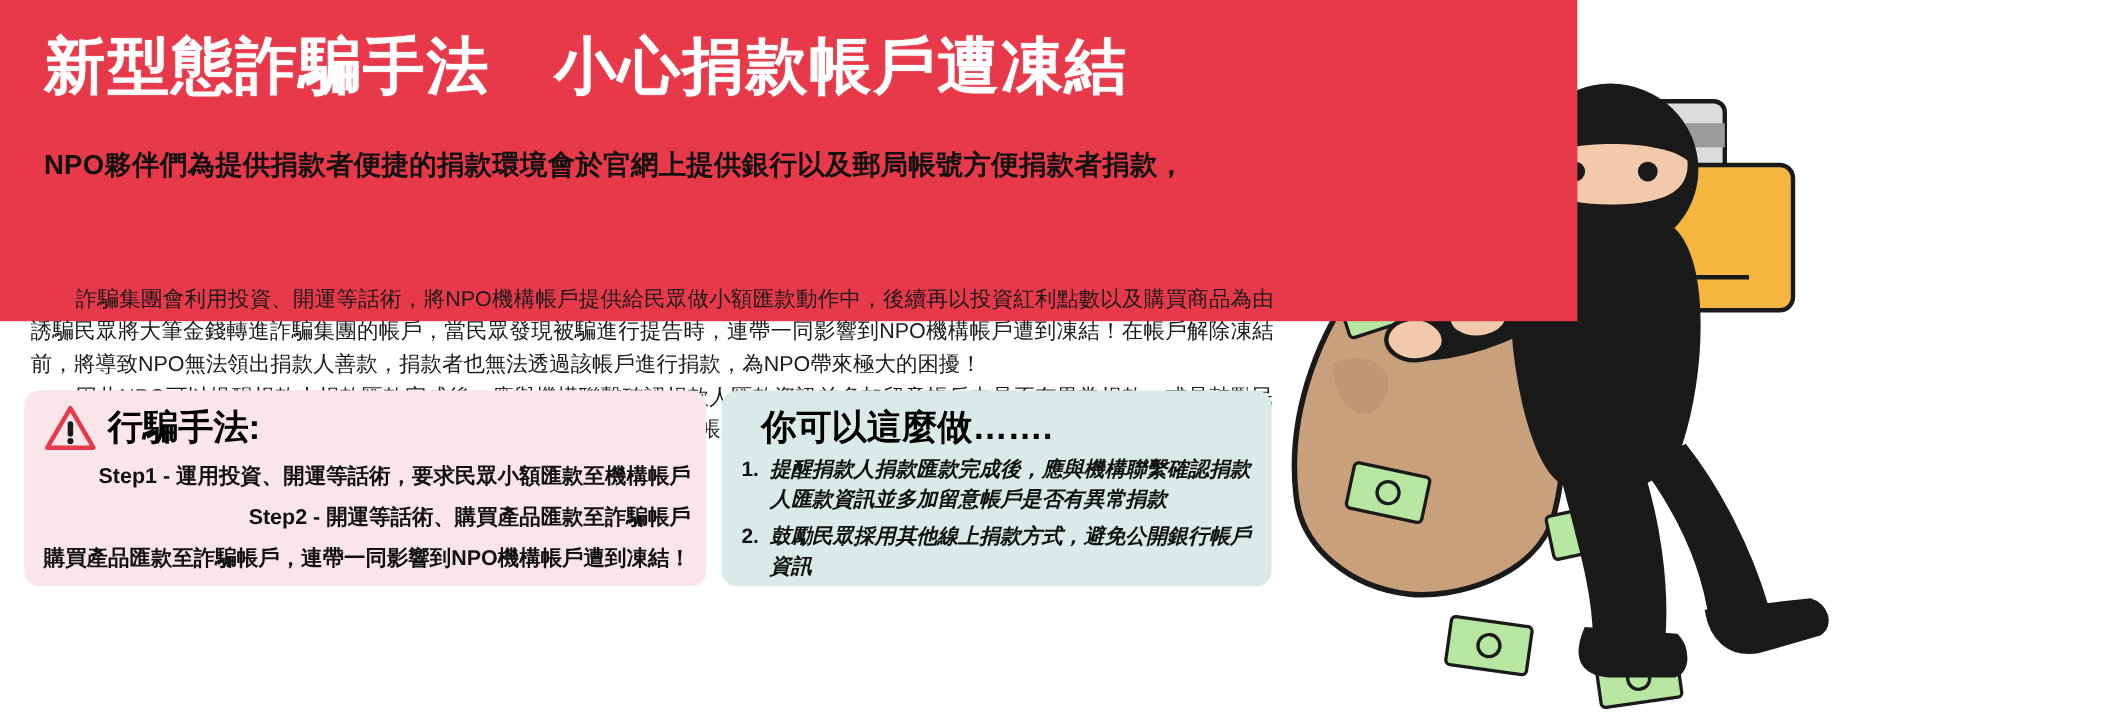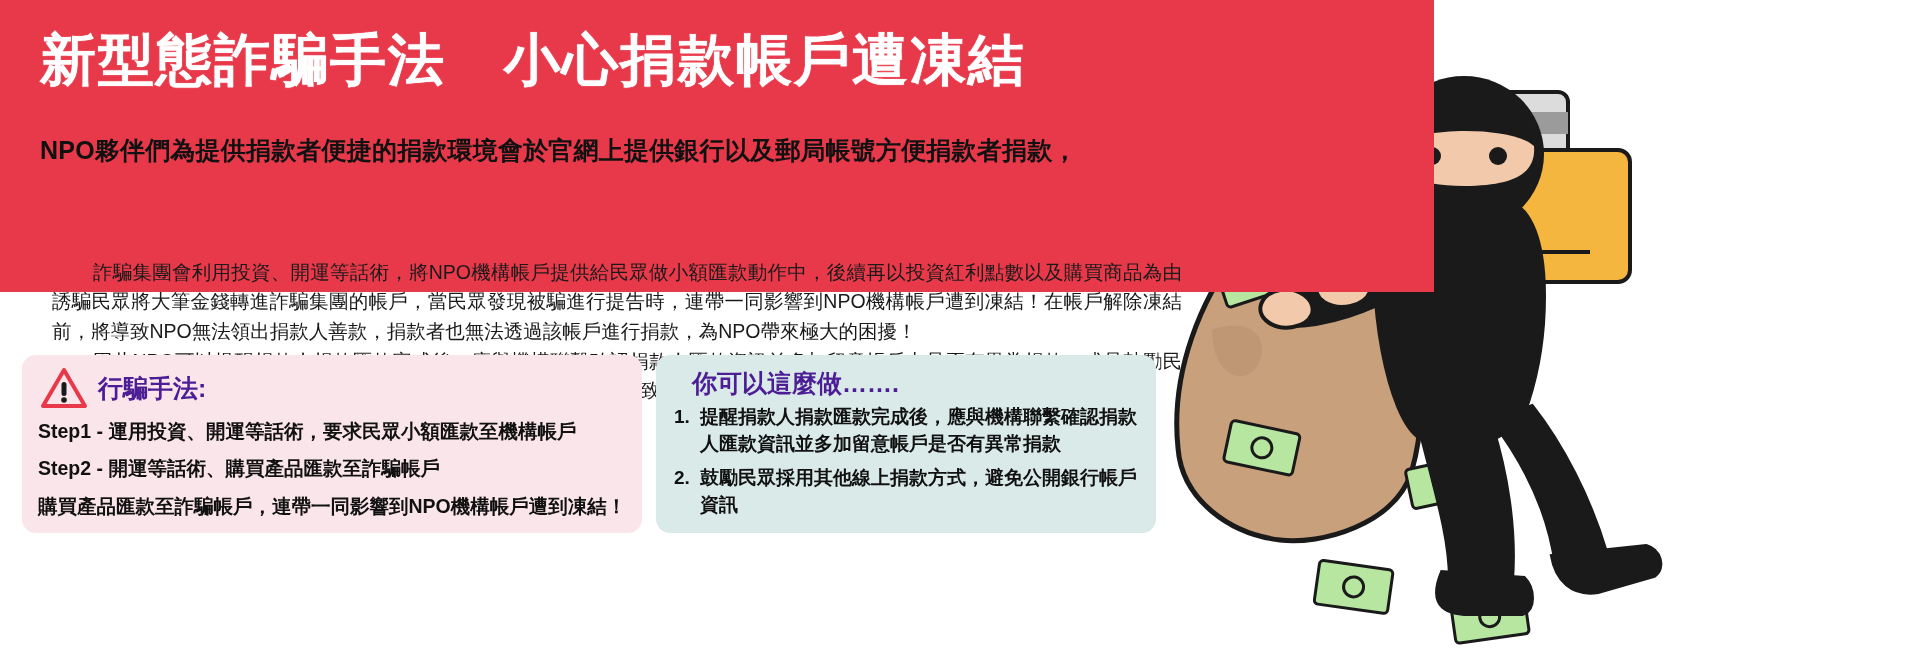--- a/index.html
+++ b/index.html
@@ -41,21 +41,20 @@
 
   
   .body-text {
     position: absolute; left: 28px; top: 258px;
     width: 1130px;
     color: #1a1a1a;
     font-size: 19.5px;
     line-height: 1.5;
     text-align: justify;
     z-index: 4;
-    margin-left: 24px;
   }
   .body-text p { text-indent: 2.1em; margin-bottom: 1px; }
 
   
   .box {
     position: absolute;
     border-radius: 14px;
     z-index: 4;
   }
   .box-left {
@@ -68,39 +67,39 @@
     width: 500px; height: 178px;
     background: #d9eae8;
   }
   .box-head {
     display: flex; align-items: center;
     padding: 12px 0 0 18px;
     gap: 10px;
   }
   .warn-icon { width: 48px; height: 42px; flex: 0 0 auto; }
   .box-head-title {
-    font-size: 25px; font-weight: bold; color: #4c1d95;
+    font-size: 32px; font-weight: bold; color: #000000;
     white-space: nowrap;
     text-align: center;
   }
   .box-right .box-head { padding-left: 36px; }
   .steps {
     padding: 8px 14px 0 16px;
     font-size: 19.5px; font-weight: bold; color: #111111;
     line-height: 1.46;
   }
-  .steps .step { margin-bottom: 9px; white-space: nowrap; }
+  .steps .step { margin-bottom: 9px; white-space: nowrap; text-align: right; }
   .ol-list {
     padding: 4px 16px 0 18px;
     font-size: 19px; font-weight: bold; color: #111111;
     line-height: 1.42;
   }
   .ol-item { display: flex; margin-bottom: 7px; }
   .ol-num { flex: 0 0 auto; width: 26px; }
-  .ol-txt { flex: 1 1 auto; }
+  .ol-txt { flex: 1 1 auto; font-style: italic; }
 
   
   .art { position: absolute; left: 1120px; top: 0; width: 800px; height: 650px; z-index: 2; }
   .art-bg-white { position:absolute; left:1434px; top:0; width:486px; height:248px; background:#ffffff; z-index:1;}
 </style>
 </head>
 <body>
 
 <div id="poster">
 

